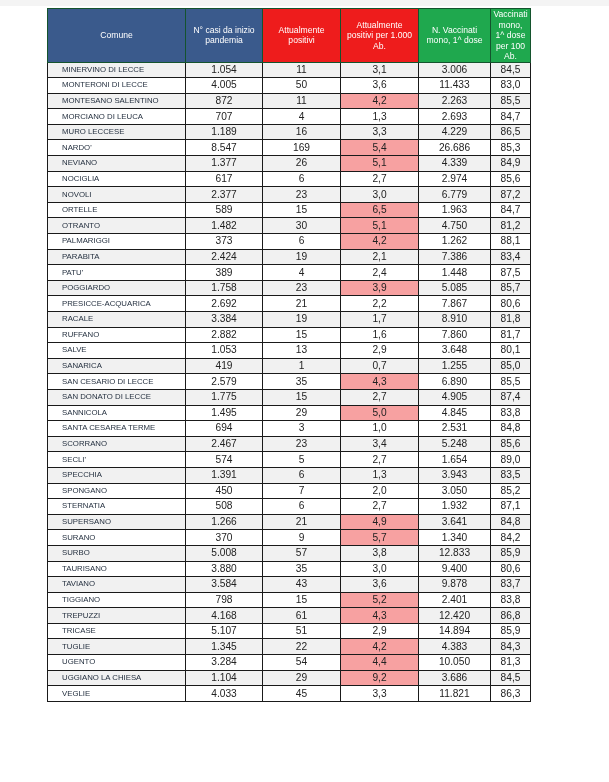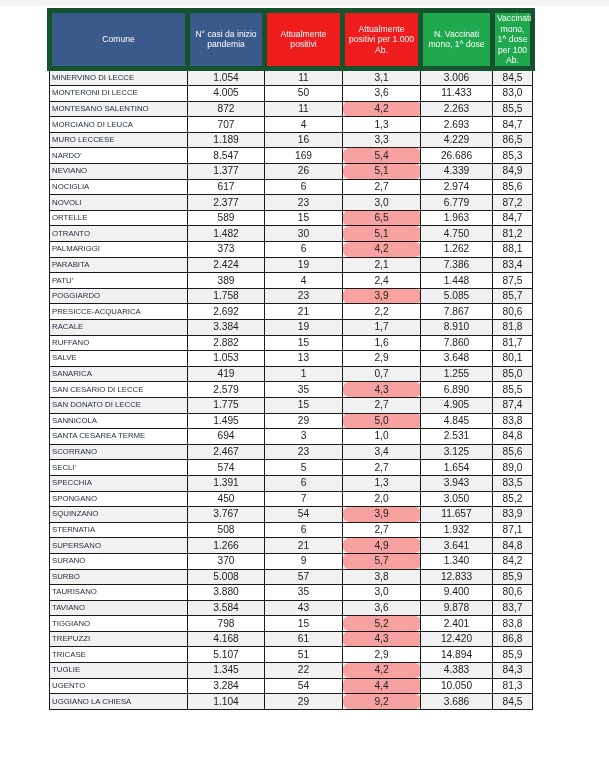--- a/index.html
+++ b/index.html
@@ -3,31 +3,31 @@
 <meta charset="utf-8">
 <style>
   html, body { margin:0; padding:0; background:#ffffff; }
   body { width:609px; height:782px; position:relative; overflow:hidden;
          font-family:"Liberation Sans", "DejaVu Sans", sans-serif; }
   .topbar { position:absolute; left:0; top:0; width:609px; height:6px; background:#f4f4f4; }
   table.data { position:absolute; left:47px; top:8px; border-collapse:collapse;
                table-layout:fixed; width:483px; }
   table.data th { color:#ffffff; font-weight:normal; font-size:8.6px; line-height:10.5px;
                   height:40px; padding:0 2px; vertical-align:middle;
-                  border:5px solid #14532d; }
+                  border:1px solid #14532d; }
   th.c-blue { background:#3a5a8c; }
   th.c-red { background:#ee1c1c; }
   th.c-green { background:#1fa84e; }
   table.data td { height:14.6px; padding:0; font-size:10.2px; line-height:14px;
                   border:1px solid #1a1a1a; color:#222; text-align:center; vertical-align:middle;
                   white-space:nowrap; overflow:hidden; }
-  table.data td.name { text-align:left; padding-left:2px; font-size:7.8px; color:#1e2a3a; }
+  table.data td.name { text-align:left; padding-left:14px; font-size:7.8px; color:#1e2a3a; }
   tr.even td { background:#f1f1f1; }
   tr.odd td { background:#ffffff; }
-  td.hl { background:#f7a1a1 !important;border-radius:6px; }
+  td.hl { background:#f7a1a1 !important; }
   col.w1 { width:138px; } col.w2 { width:77px; } col.w3 { width:78px; }
   col.w4 { width:78px; } col.w5 { width:72px; } col.w6 { width:40px; }
 </style>
 </head>
 <body>
 
 <div class="topbar"></div>
 
 <table class="data">
   <colgroup>
@@ -239,21 +239,21 @@
         <td>3</td>
         <td>1,0</td>
         <td>2.531</td>
         <td>84,8</td>
       </tr>
       <tr class="even">
         <td class="name">SCORRANO</td>
         <td>2.467</td>
         <td>23</td>
         <td>3,4</td>
-        <td>3.125</td>
+        <td>5.248</td>
         <td>85,6</td>
       </tr>
       <tr class="odd">
         <td class="name">SECLI'</td>
         <td>574</td>
         <td>5</td>
         <td>2,7</td>
         <td>1.654</td>
         <td>89,0</td>
       </tr>
@@ -266,28 +266,20 @@
         <td>83,5</td>
       </tr>
       <tr class="odd">
         <td class="name">SPONGANO</td>
         <td>450</td>
         <td>7</td>
         <td>2,0</td>
         <td>3.050</td>
         <td>85,2</td>
       </tr>
-      <tr class="even">
-        <td class="name">SQUINZANO</td>
-        <td>3.767</td>
-        <td>54</td>
-        <td class="hl">3,9</td>
-        <td>11.657</td>
-        <td>83,9</td>
-      </tr>
       <tr class="odd">
         <td class="name">STERNATIA</td>
         <td>508</td>
         <td>6</td>
         <td>2,7</td>
         <td>1.932</td>
         <td>87,1</td>
       </tr>
       <tr class="even">
         <td class="name">SUPERSANO</td>
@@ -370,14 +362,22 @@
         <td>81,3</td>
       </tr>
       <tr class="even">
         <td class="name">UGGIANO LA CHIESA</td>
         <td>1.104</td>
         <td>29</td>
         <td class="hl">9,2</td>
         <td>3.686</td>
         <td>84,5</td>
       </tr>
+      <tr class="odd">
+        <td class="name">VEGLIE</td>
+        <td>4.033</td>
+        <td>45</td>
+        <td>3,3</td>
+        <td>11.821</td>
+        <td>86,3</td>
+      </tr>
     </tbody>
 </table>
 
 </body></html>

